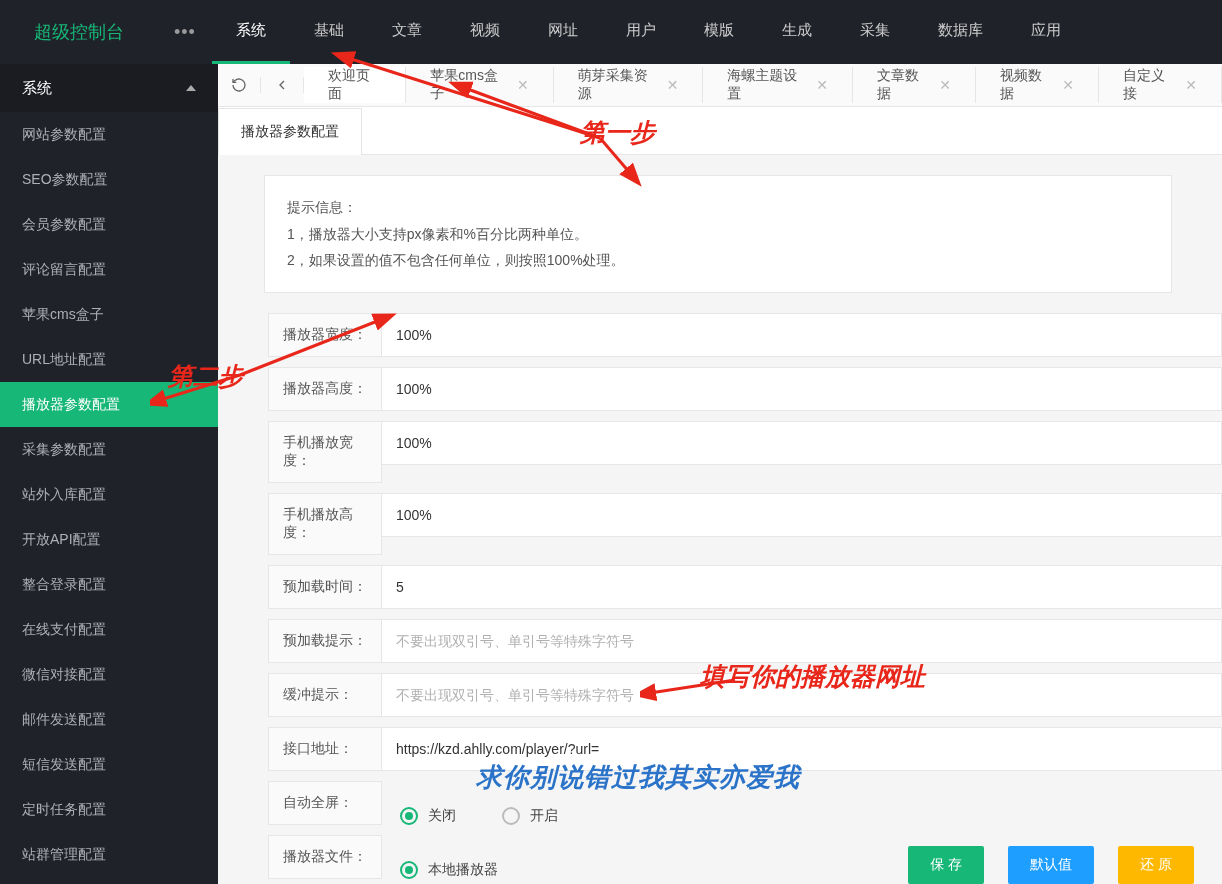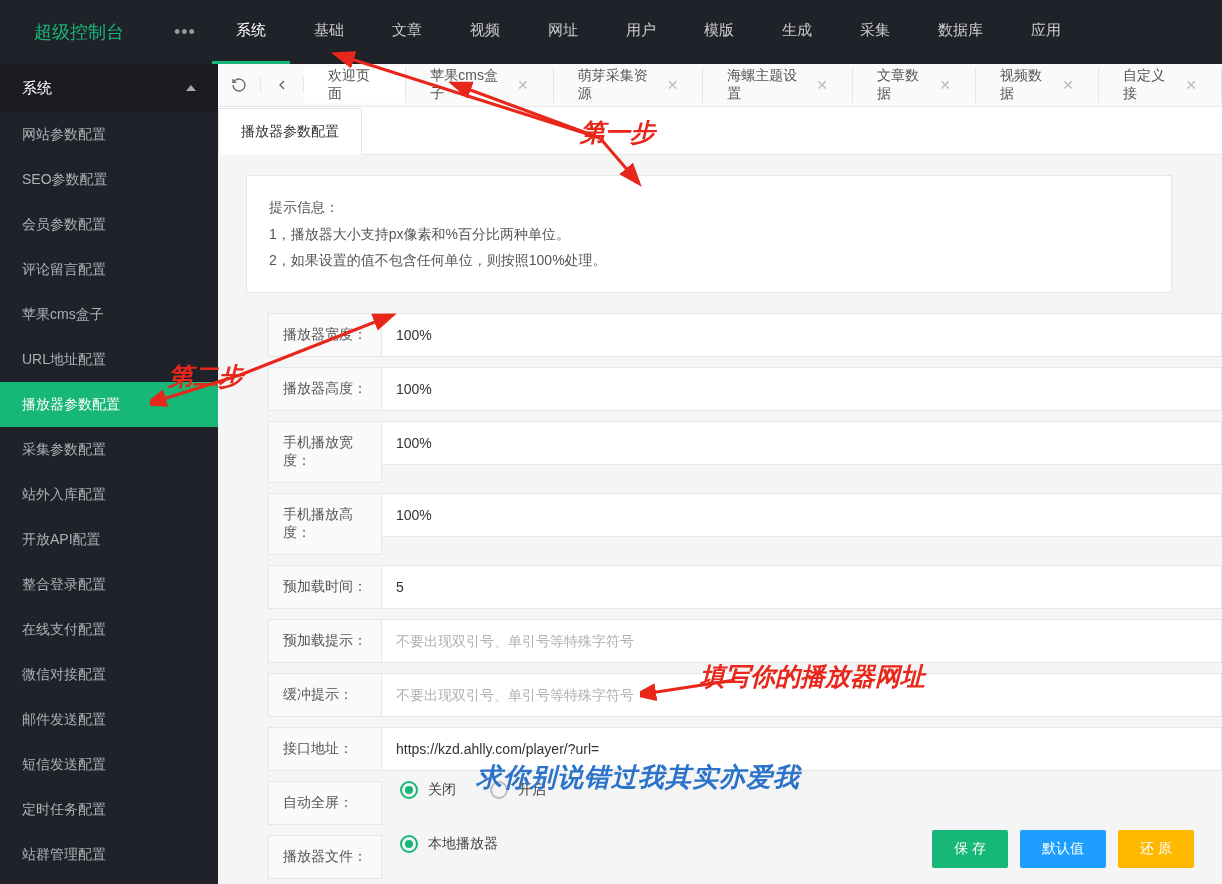--- a/index.html
+++ b/index.html
@@ -19,33 +19,33 @@
 .main{flex:1;background:#fff;display:flex;flex-direction:column;overflow:hidden}
 .tabs-row{height:43px;border-bottom:1px solid #e6e6e6;display:flex;align-items:center;background:#fafafa}
 .tab-tool{width:43px;display:flex;align-items:center;justify-content:center;border-right:1px solid #e6e6e6;cursor:pointer;color:#666}
 .tab-tool svg{width:16px;height:16px}
 .tab-item{padding:0 24px;display:flex;align-items:center;border-right:1px solid #e6e6e6;font-size:14px;color:#555;cursor:pointer;gap:10px;background:#fafafa}
 .tab-item.active{background:#fff}
 .tab-close{color:#bbb;font-size:14px;font-weight:300}
 .content{flex:1;overflow-y:auto;padding:0;background:#f5f5f5}
 .section-tab-wrap{background:#fff;border-bottom:1px solid #e6e6e6;padding-top:0}
 .section-tab{display:inline-block;padding:14px 22px;font-size:14px;border:1px solid #e6e6e6;border-bottom:none;background:#fff;color:#333;margin-left:0;position:relative;top:1px}
-.info-box{margin:20px 50px 20px 28px;border:1px solid #e6e6e6;background:#fff;padding:18px 22px;font-size:14px;color:#555;line-height:1.9}
+.info-box{margin:20px 50px 20px 46px;border:1px solid #e6e6e6;background:#fff;padding:18px 22px;font-size:14px;color:#555;line-height:1.9}
 .form-area{padding:0 0 100px 0}
 .form-row{display:flex;align-items:stretch;margin:0 0 10px 50px}
 .form-label{width:114px;border:1px solid #e6e6e6;background:#fafafa;padding:12px 14px;font-size:14px;color:#555;display:flex;align-items:center}
 .form-field{flex:1;max-width:860px}
 .form-input{height:44px;border:1px solid #e6e6e6;border-left:none;background:#fff;padding:0 14px;font-size:14px;color:#333;width:100%;outline:none}
 .form-input::placeholder{color:#b0b0b0}
-.radio-row{height:44px;display:flex;align-items:flex-start;gap:34px;padding-left:18px}
+.radio-row{height:44px;display:flex;align-items:flex-end;gap:46px;padding-left:18px}
 .radio-opt{display:flex;align-items:center;gap:10px;font-size:14px;color:#444;cursor:pointer}
 .radio-circle{width:18px;height:18px;border:2px solid #16b777;border-radius:50%;display:flex;align-items:center;justify-content:center}
 .radio-circle.empty{border-color:#bbb}
 .radio-dot{width:8px;height:8px;background:#16b777;border-radius:50%}
-.footer-btns{position:absolute;bottom:16px;right:28px;display:flex;gap:12px}
+.footer-btns{position:absolute;bottom:0;right:28px;display:flex;gap:24px}
 .btn{padding:10px 22px;font-size:14px;color:#fff;border:none;cursor:pointer;border-radius:2px}
 .btn-save{background:#16b777}
 .btn-default{background:#1e9fff}
 .btn-reset{background:#ffb800}
 .annot{position:absolute;pointer-events:none;color:#e8261a;font-weight:700;font-size:25px;font-style:italic}
 .annot-blue{position:absolute;pointer-events:none;color:#2a73c9;font-weight:800;font-size:26px;font-style:italic;letter-spacing:1px}
 svg.arrow{position:absolute;pointer-events:none}
 </style>
 </head>
 <body>

